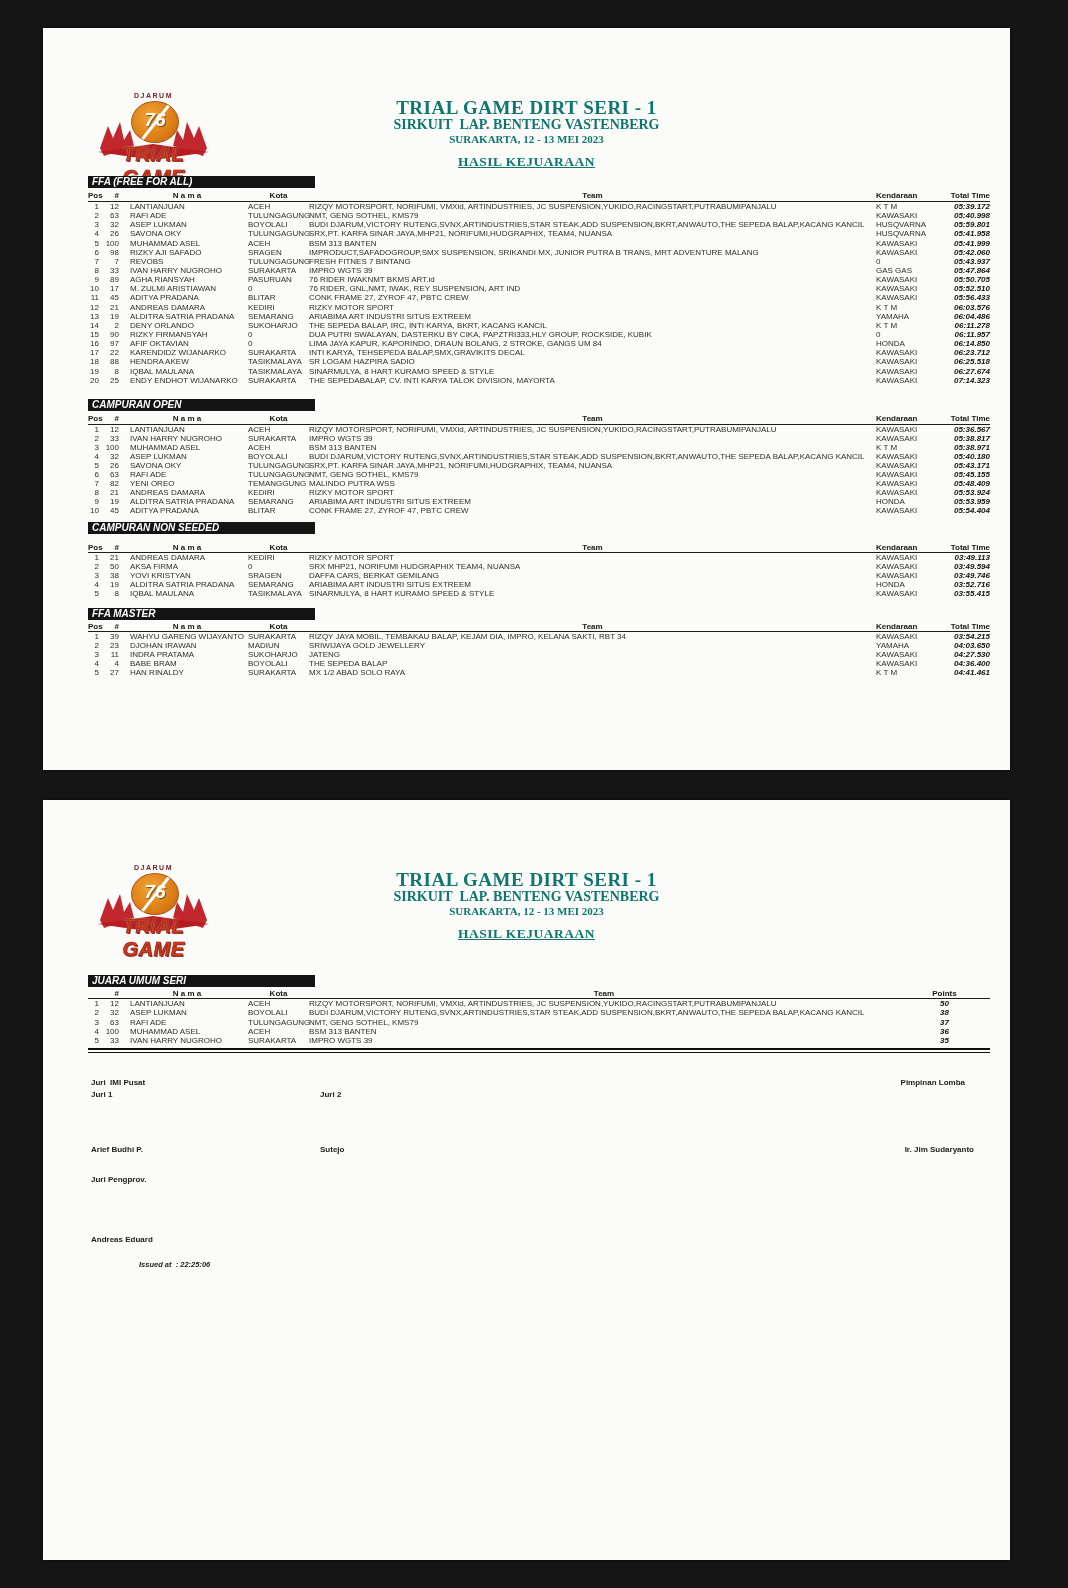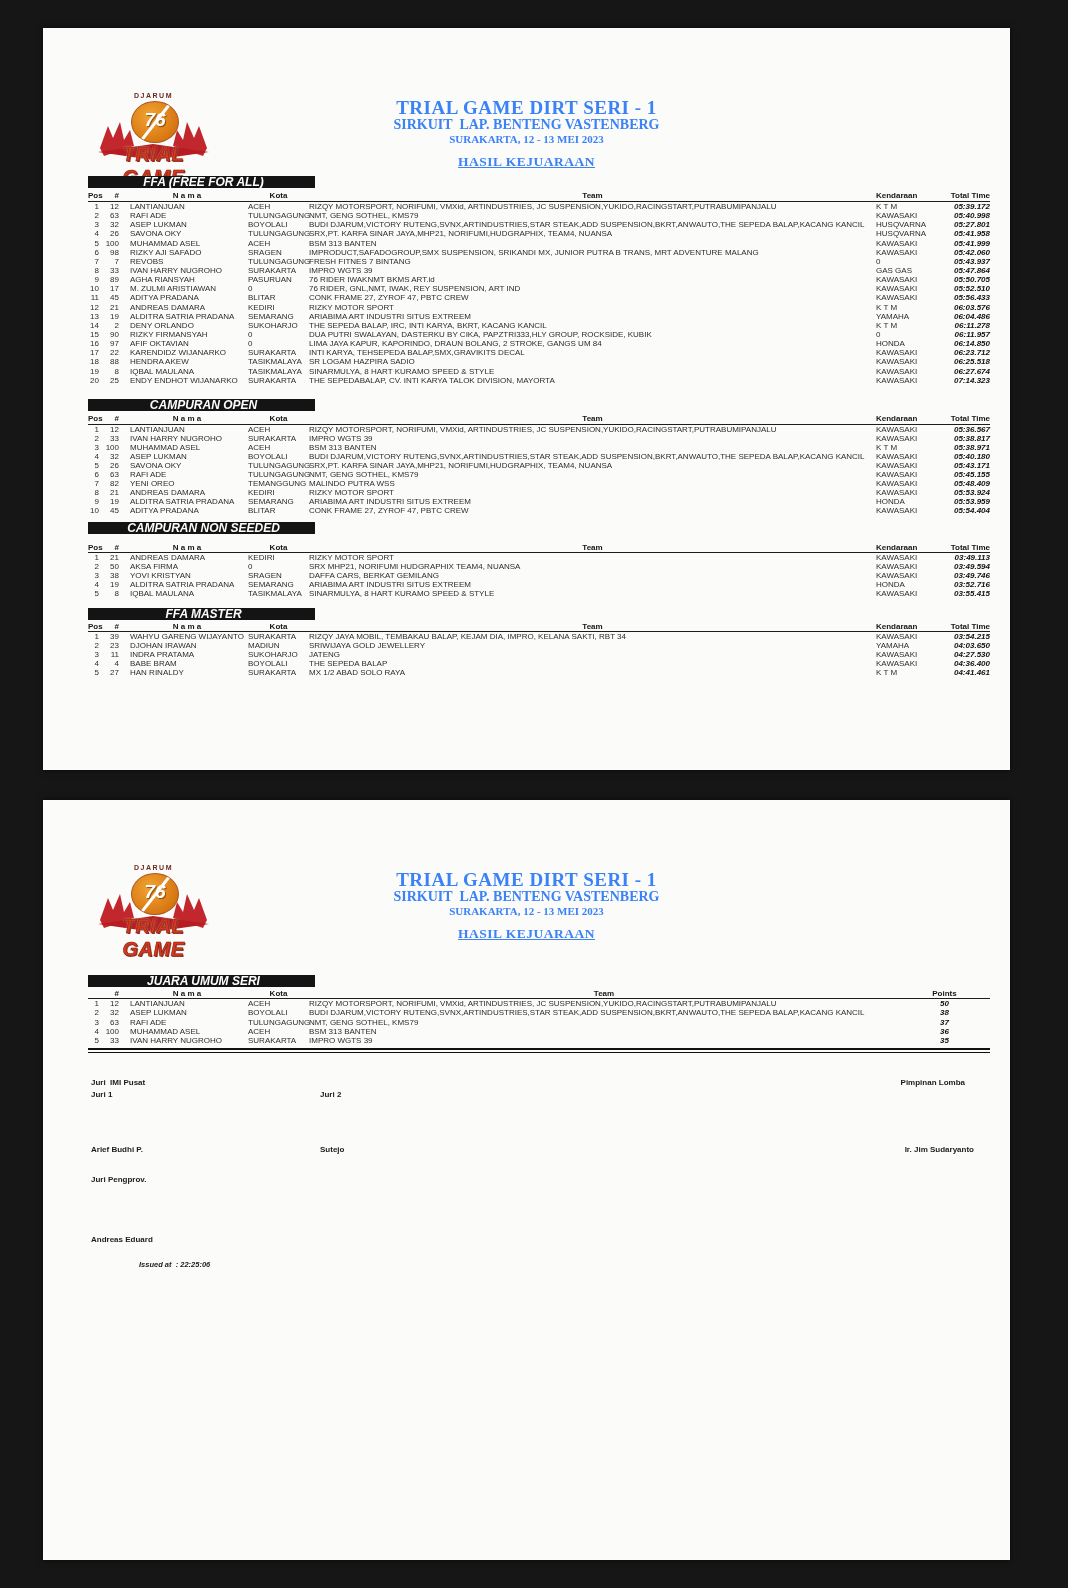--- a/index.html
+++ b/index.html
@@ -2,21 +2,21 @@
 <html><head>
 <meta charset="utf-8">
 <style>
   html,body{margin:0;padding:0;width:1068px;height:1588px;overflow:hidden;}
   body{background:#161616;font-family:"Liberation Sans",sans-serif;}
   .page{position:absolute;left:43px;width:967px;background:#fbfbfa;box-shadow:0 0 6px rgba(0,0,0,.6);}
   #page-1{top:28px;height:742px;}
   #page-2{top:800px;height:760px;}
 
   
-  .doc-head{position:absolute;left:0;right:0;top:70px;text-align:center;color:#3b82f6;
+  .doc-head{position:absolute;left:0;right:0;top:70px;text-align:center;color:#0f766e;
             font-family:"Liberation Serif",serif;font-weight:bold;}
   .doc-title{font-size:19px;line-height:19px;letter-spacing:.5px;}
   .doc-sub1{font-size:14px;line-height:15px;white-space:pre;}
   .doc-sub2{font-size:11px;line-height:15px;}
   .doc-sub3{font-size:13.5px;line-height:14px;margin-top:8px;text-decoration:underline;letter-spacing:.5px;}
 
   
   .logo{position:absolute;left:53px;top:64px;width:115px;height:90px;}
   .logo-brand{position:absolute;top:0;left:0;right:0;text-align:center;font-size:7px;font-weight:bold;
               letter-spacing:1.5px;color:#6d2a22;}
@@ -30,22 +30,22 @@
            font-size:19px;font-weight:bold;font-style:italic;text-shadow:1px 1px 1px #8a4a06;}
   .logo-name{position:absolute;left:0;right:0;top:51px;text-align:center;
              font-size:20px;font-weight:900;font-style:italic;letter-spacing:.5px;color:#d43a1a;
              -webkit-text-stroke:.6px #7e150e;text-shadow:0 0 2px #f6e7d2,1px 1px 0 #7e150e;}
 
   
   .sec{position:absolute;left:45px;right:20px;color:#2c2c2c;}
   #sec-ffa{top:148px;} #sec-open{top:371px;} #sec-nonseeded{top:494px;} #sec-master{top:580px;}
   #sec-juara{top:175px;}
   .sec-bar{height:12px;width:227px;background:#141414;color:#fdfdfd;
-           font-size:12px;font-weight:bold;font-style:italic;line-height:12px;padding-left:4px;
-           box-sizing:border-box;text-align:center;}
+           font-size:10px;font-weight:bold;font-style:italic;line-height:12px;padding-left:4px;
+           box-sizing:border-box;}
   .t-row{display:grid;grid-template-columns:16px 22px 118px 65px 567px 56px 58px;}
   .juara .t-row{grid-template-columns:16px 22px 118px 65px 590px 91px;}
   .t-head{margin-top:2px;height:11px;line-height:11px;border-bottom:1.6px solid #1d1d1d;}
   #sec-nonseeded .t-head{margin-top:9px;height:9px;line-height:9px;}
   #sec-master .t-head,#sec-juara .t-head{height:9px;line-height:9px;}
   .t-head .c{font-weight:bold;font-size:8px;color:#161616;}
   .rows .t-row{height:9.15px;line-height:9.15px;}
   #sec-open .rows .t-row,#sec-nonseeded .rows .t-row,#sec-master .rows .t-row{height:9px;line-height:9px;}
   #sec-juara .rows .t-row{height:9.3px;line-height:9.3px;}
   .c{font-size:8px;white-space:pre;overflow:visible;}
@@ -116,21 +116,21 @@
           <div class="c c-kend">KAWASAKI</div>
           <div class="c c-time">05:40.998</div>
         </div>
         <div class="t-row">
           <div class="c c-pos">3</div>
           <div class="c c-num">32</div>
           <div class="c c-name">ASEP LUKMAN</div>
           <div class="c c-kota">BOYOLALI</div>
           <div class="c c-team">BUDI DJARUM,VICTORY RUTENG,SVNX,ARTINDUSTRIES,STAR STEAK,ADD SUSPENSION,BKRT,ANWAUTO,THE SEPEDA BALAP,KACANG KANCIL</div>
           <div class="c c-kend">HUSQVARNA</div>
-          <div class="c c-time">05:27.801</div>
+          <div class="c c-time">05:59.801</div>
         </div>
         <div class="t-row">
           <div class="c c-pos">4</div>
           <div class="c c-num">26</div>
           <div class="c c-name">SAVONA OKY</div>
           <div class="c c-kota">TULUNGAGUNG</div>
           <div class="c c-team">SRX,PT. KARFA SINAR JAYA,MHP21, NORIFUMI,HUDGRAPHIX, TEAM4, NUANSA</div>
           <div class="c c-kend">HUSQVARNA</div>
           <div class="c c-time">05:41.958</div>
         </div>

